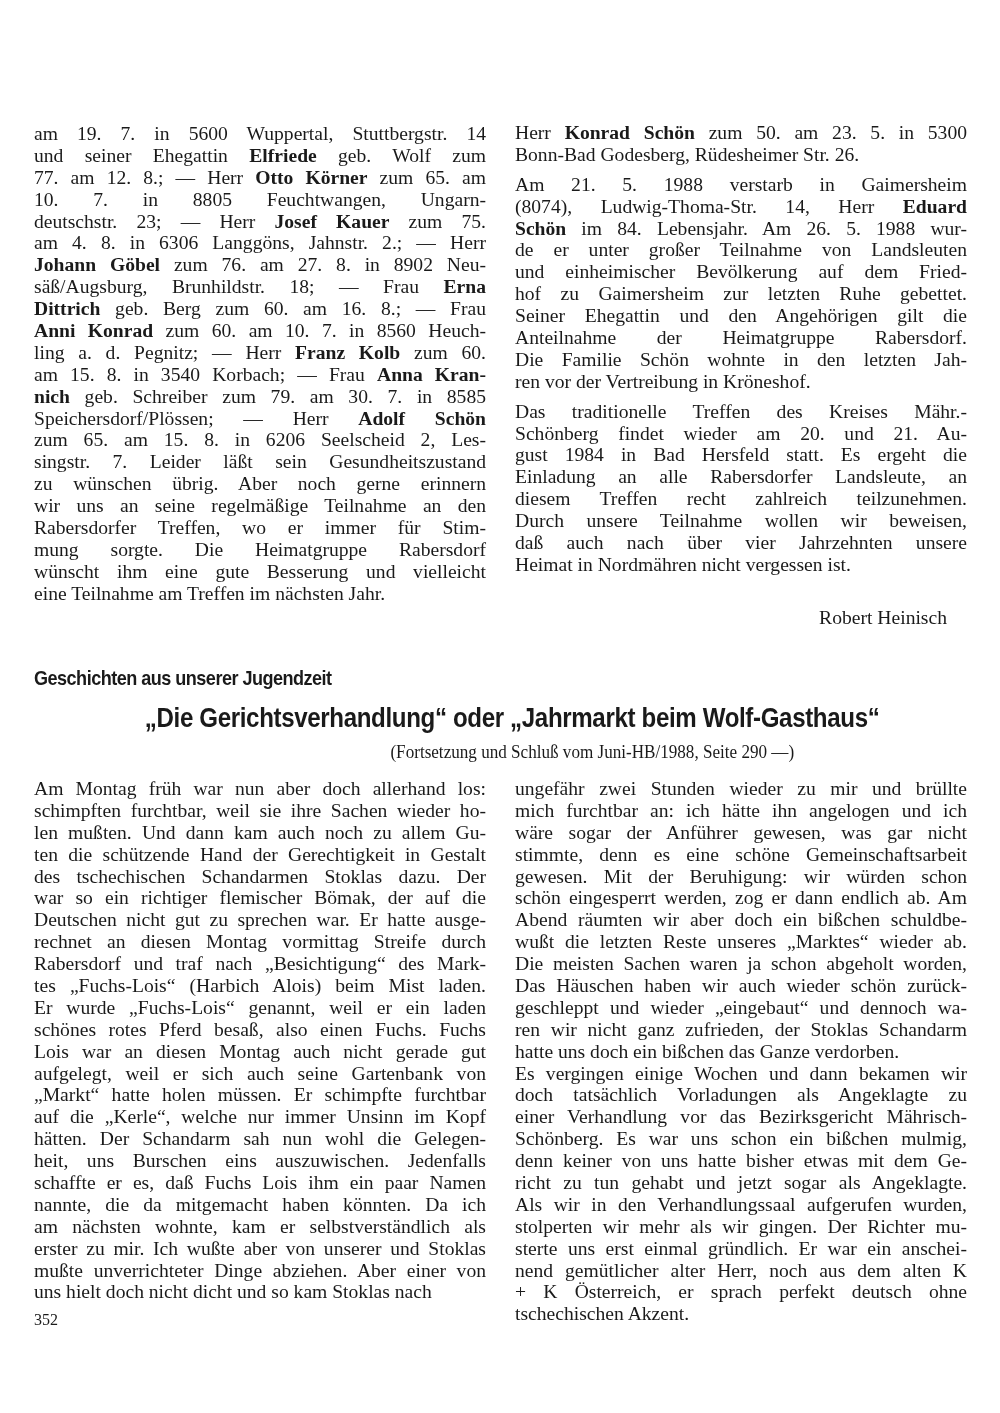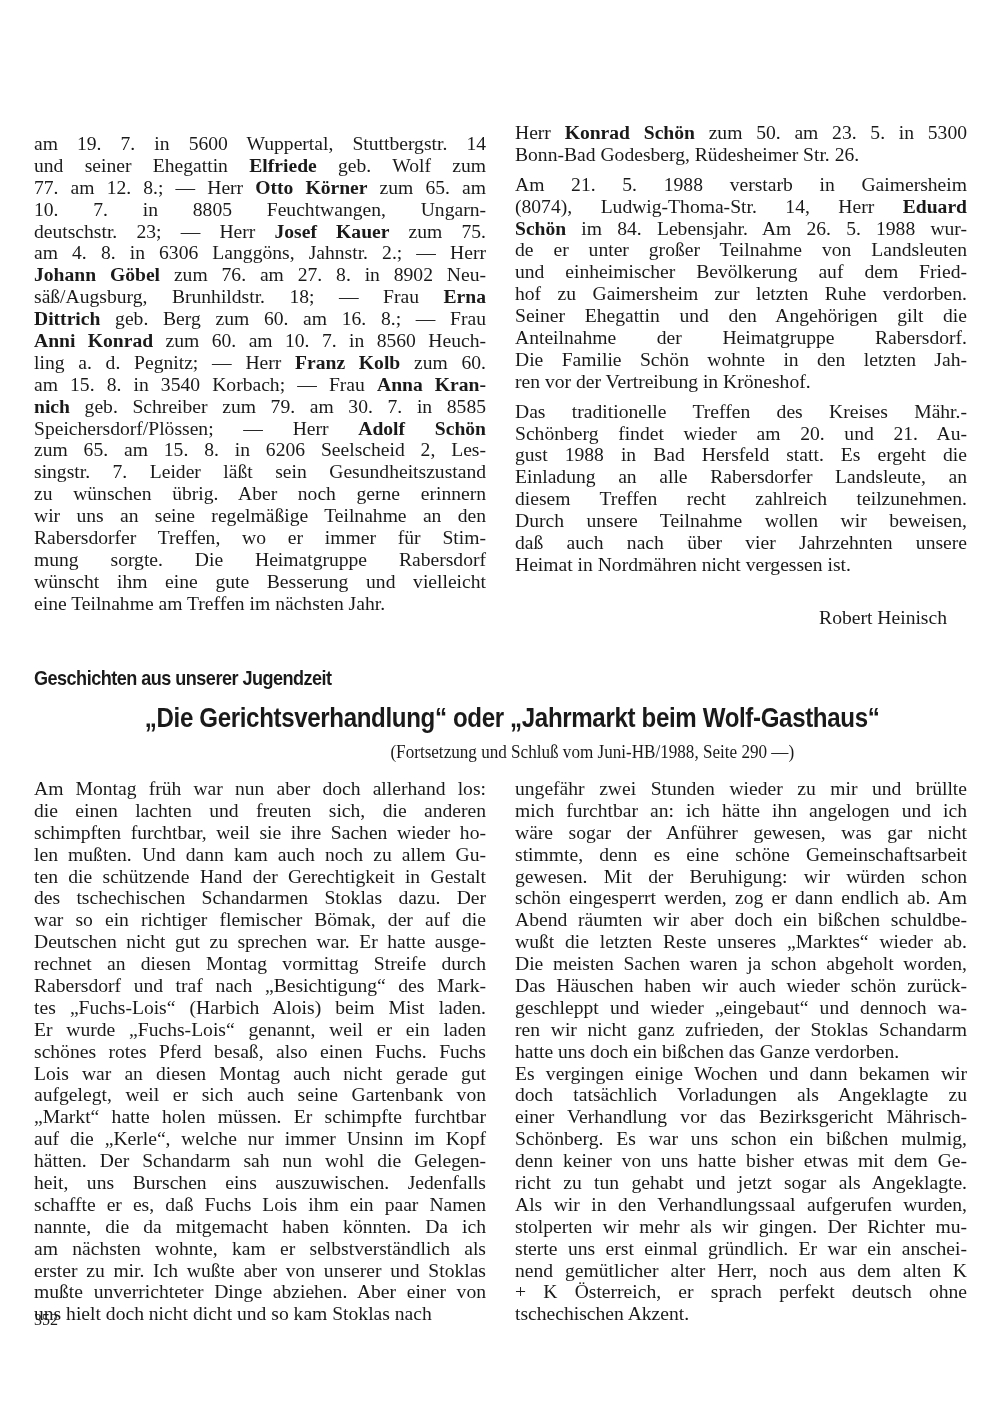--- a/index.html
+++ b/index.html
@@ -19,21 +19,21 @@
               font-size: 28px; letter-spacing: -0.4px; }
   .headline span { display: inline-block; transform: scaleX(0.86); }
   .sub { position: absolute; left: 0; width: 1000px; top: 741px; text-align: center;
          font-size: 19px; padding-left: 32px; }
   .sub span { display: inline-block; transform: scaleX(0.9); margin-left: 120px; }
   .pageno { position: absolute; left: 34px; top: 1311px; font-size: 16px; }
 </style>
 </head>
 <body>
 
-<div class="col" id="tl" style="left:34px; top:133px;">
+<div class="col" id="tl" style="left:34px; top:123px;">
     <span class="line"><span>am 19. 7. in 5600 Wuppertal, Stuttbergstr. 14</span></span>
     <span class="line"><span>und seiner Ehegattin </span><b>Elfriede</b><span> geb. Wolf zum</span></span>
     <span class="line"><span>77. am 12. 8.; — Herr </span><b>Otto Körner</b><span> zum 65. am</span></span>
     <span class="line"><span>10. 7. in 8805 Feuchtwangen, Ungarn-</span></span>
     <span class="line"><span>deutschstr. 23; — Herr </span><b>Josef Kauer</b><span> zum 75.</span></span>
     <span class="line"><span>am 4. 8. in 6306 Langgöns, Jahnstr. 2.; — Herr</span></span>
     <span class="line"><b>Johann Göbel</b><span> zum 76. am 27. 8. in 8902 Neu-</span></span>
     <span class="line"><span>säß/Augsburg, Brunhildstr. 18; — Frau </span><b>Erna</b></span>
     <span class="line"><b>Dittrich</b><span> geb. Berg zum 60. am 16. 8.; — Frau</span></span>
     <span class="line"><b>Anni Konrad</b><span> zum 60. am 10. 7. in 8560 Heuch-</span></span>
@@ -52,44 +52,43 @@
   </div>
 <div class="col" id="tr" style="left:515px; top:122px;">
     <span class="line"><span>Herr </span><b>Konrad Schön</b><span> zum 50. am 23. 5. in 5300</span></span>
     <span class="line last"><span>Bonn-Bad Godesberg, Rüdesheimer Str. 26.</span></span>
     <div class="para-gap"></div>
     <span class="line"><span>Am 21. 5. 1988 verstarb in Gaimersheim</span></span>
     <span class="line"><span>(8074), Ludwig-Thoma-Str. 14, Herr </span><b>Eduard</b></span>
     <span class="line"><b>Schön</b><span> im 84. Lebensjahr. Am 26. 5. 1988 wur-</span></span>
     <span class="line"><span>de er unter großer Teilnahme von Landsleuten</span></span>
     <span class="line"><span>und einheimischer Bevölkerung auf dem Fried-</span></span>
-    <span class="line"><span>hof zu Gaimersheim zur letzten Ruhe verdorben.</span></span>
+    <span class="line"><span>hof zu Gaimersheim zur letzten Ruhe gebettet.</span></span>
     <span class="line"><span>Seiner Ehegattin und den Angehörigen gilt die</span></span>
     <span class="line"><span>Anteilnahme der Heimatgruppe Rabersdorf.</span></span>
     <span class="line"><span>Die Familie Schön wohnte in den letzten Jah-</span></span>
     <span class="line last"><span>ren vor der Vertreibung in Kröneshof.</span></span>
     <div class="para-gap"></div>
     <span class="line"><span>Das traditionelle Treffen des Kreises Mähr.-</span></span>
     <span class="line"><span>Schönberg findet wieder am 20. und 21. Au-</span></span>
-    <span class="line"><span>gust 1988 in Bad Hersfeld statt. Es ergeht die</span></span>
+    <span class="line"><span>gust 1984 in Bad Hersfeld statt. Es ergeht die</span></span>
     <span class="line"><span>Einladung an alle Rabersdorfer Landsleute, an</span></span>
     <span class="line"><span>diesem Treffen recht zahlreich teilzunehmen.</span></span>
     <span class="line"><span>Durch unsere Teilnahme wollen wir beweisen,</span></span>
     <span class="line"><span>daß auch nach über vier Jahrzehnten unsere</span></span>
     <span class="line last"><span>Heimat in Nordmähren nicht vergessen ist.</span></span>
   </div>
 <div class="sig">Robert Heinisch</div>
 
 <div class="kicker">Geschichten aus unserer Jugendzeit</div>
 <div class="headline"><span>„Die Gerichtsverhandlung“ oder „Jahrmarkt beim Wolf-Gasthaus“</span></div>
 <div class="sub"><span>(Fortsetzung und Schluß vom Juni-HB/1988, Seite 290 —)</span></div>
 
 <div class="col" id="al" style="left:34px; top:778px;">
     <span class="line">Am Montag früh war nun aber doch allerhand los:</span>
-    <span class="line">die einen lachten und freuten sich, die anderen</span>
     <span class="line">schimpften furchtbar, weil sie ihre Sachen wieder ho-</span>
     <span class="line">len mußten. Und dann kam auch noch zu allem Gu-</span>
     <span class="line">ten die schützende Hand der Gerechtigkeit in Gestalt</span>
     <span class="line">des tschechischen Schandarmen Stoklas dazu. Der</span>
     <span class="line">war so ein richtiger flemischer Bömak, der auf die</span>
     <span class="line">Deutschen nicht gut zu sprechen war. Er hatte ausge-</span>
     <span class="line">rechnet an diesen Montag vormittag Streife durch</span>
     <span class="line">Rabersdorf und traf nach „Besichtigung“ des Mark-</span>
     <span class="line">tes „Fuchs-Lois“ (Harbich Alois) beim Mist laden.</span>
     <span class="line">Er wurde „Fuchs-Lois“ genannt, weil er ein laden</span>

